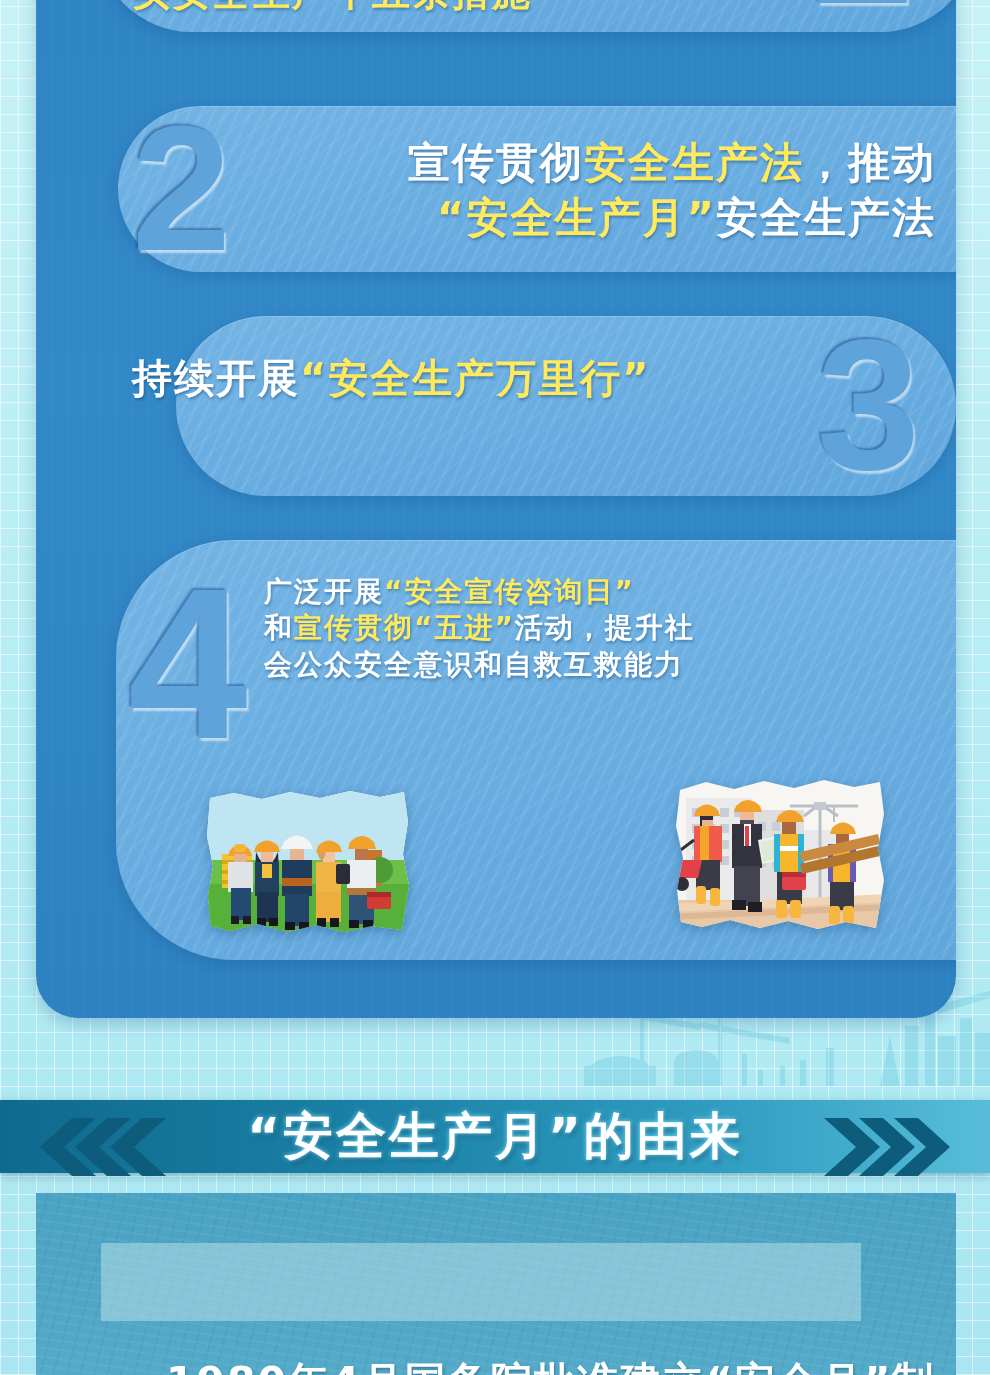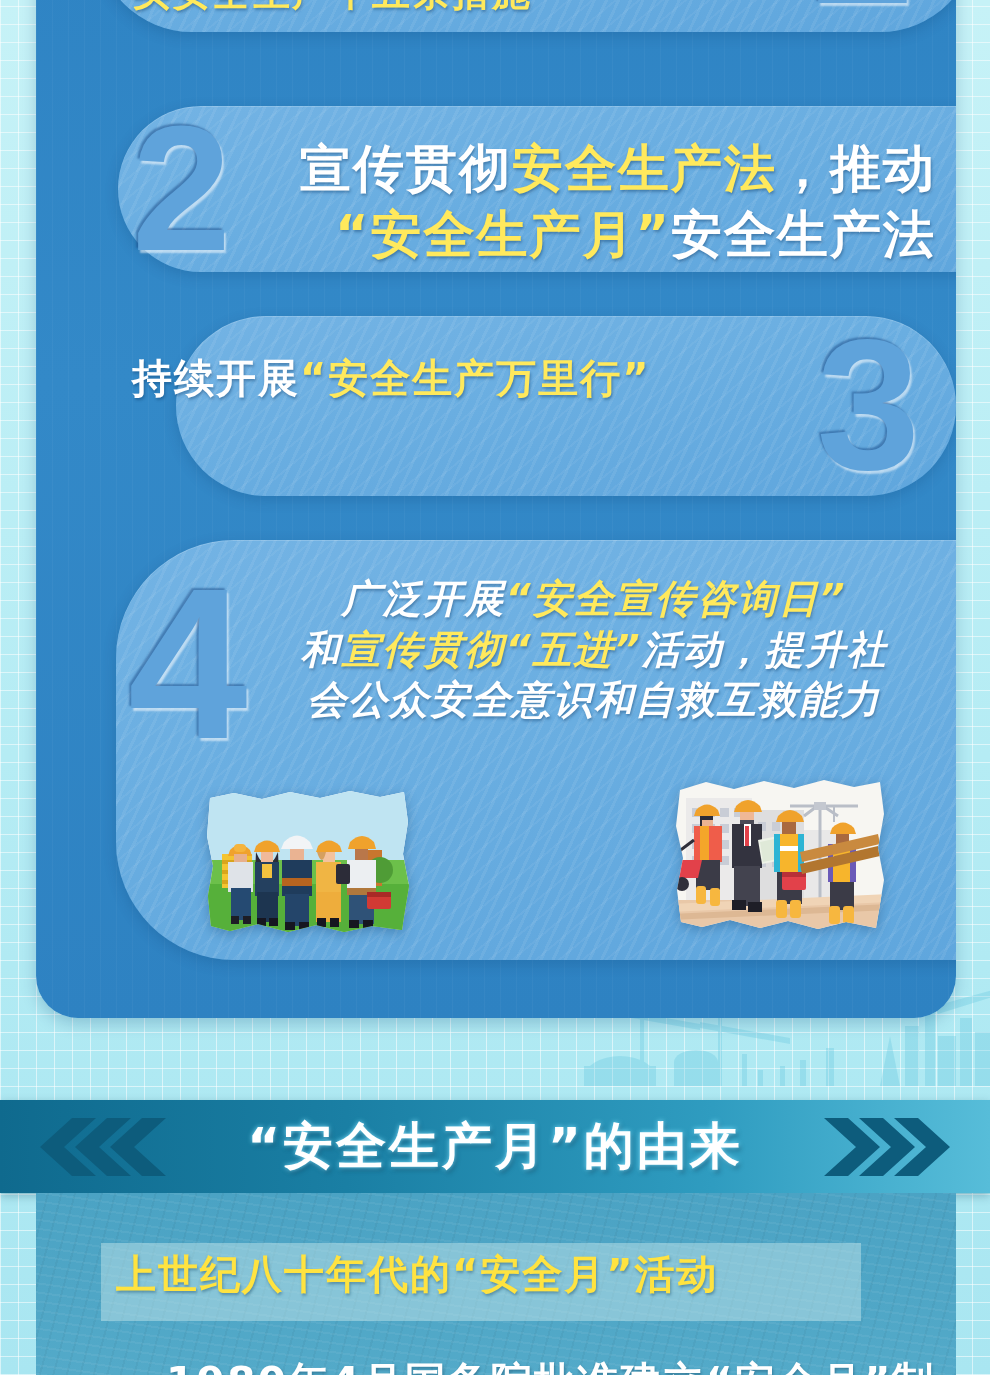--- a/index.html
+++ b/index.html
@@ -71,33 +71,33 @@
     font-weight:700;
     letter-spacing:2px;
     line-height:1.30;
     color:#ffffff;
     text-shadow:1px 2px 3px rgba(10,55,100,.42);
     white-space:pre-wrap;
   }
   .hl{color:#ffe95c;}
 
   .txt-1{position:absolute;left:96px;top:8px;font-size:38px;}
-  .txt-2{position:absolute;left:240px;top:176px;width:660px;font-size:51px;text-align:right;}
+  .txt-2{position:absolute;left:240px;top:176px;width:660px;font-size:42px;text-align:right;}
   .txt-3{position:absolute;left:96px;top:392px;width:680px;font-size:40px;}
-  .txt-4{position:absolute;left:228px;top:614px;width:660px;font-size:39px;text-align:center;font-style:italic;}
+  .txt-4{position:absolute;left:228px;top:614px;width:660px;font-size:28px;text-align:left;}
 
   
   .illus{position:absolute;}
   .illus svg{display:block;filter:drop-shadow(0 3px 6px rgba(0,40,80,.28));}
   .illus-left{left:168px;top:828px;}
   .illus-right{left:636px;top:816px;}
 
   
   #section-band{
-    position:absolute;left:0;top:1100px;width:990px;height:93px;
+    position:absolute;left:0;top:1100px;width:990px;height:73px;
     background:linear-gradient(90deg,#0f6a8e 0%,#1a7fa4 35%,#2f9cc0 72%,#57bdd9 100%);
     display:flex;align-items:center;justify-content:center;
     box-shadow:0 3px 9px rgba(0,50,80,.28);
   }
   #section-band .chev-left{position:absolute;left:24px;top:18px;}
   #section-band .chev-right{position:absolute;right:24px;top:18px;}
   #section-title{
     font-family:"DejaVu Sans","Liberation Sans",sans-serif;
     font-weight:700;font-size:50px;color:#ffffff;letter-spacing:3px;
     text-shadow:0 0 5px #7fe3ff, 2px 3px 4px rgba(0,50,80,.5);
@@ -369,17 +369,16 @@
 
     <svg class="chev-right" width="145" height="58" viewBox="0 0 145 58" fill="#0d5c7c">
       <path d="M3 0 L27 0 L59 29 L27 58 L3 58 L35 29 Z"></path>
       <path d="M38 0 L62 0 L94 29 L62 58 L38 58 L70 29 Z"></path>
       <path d="M73 0 L97 0 L129 29 L97 58 L73 58 L105 29 Z"></path>
     </svg>
   </div>
 
   <div id="bottom-panel">
     <div id="origin-banner"></div>
-    <div id="origin-heading">上世纪八十年代的“安全月”活动</div>
     <div id="origin-body">1980年4月国务院批准建立“安全月”制</div>
   </div>
 
 </div>
 
 </body></html>

